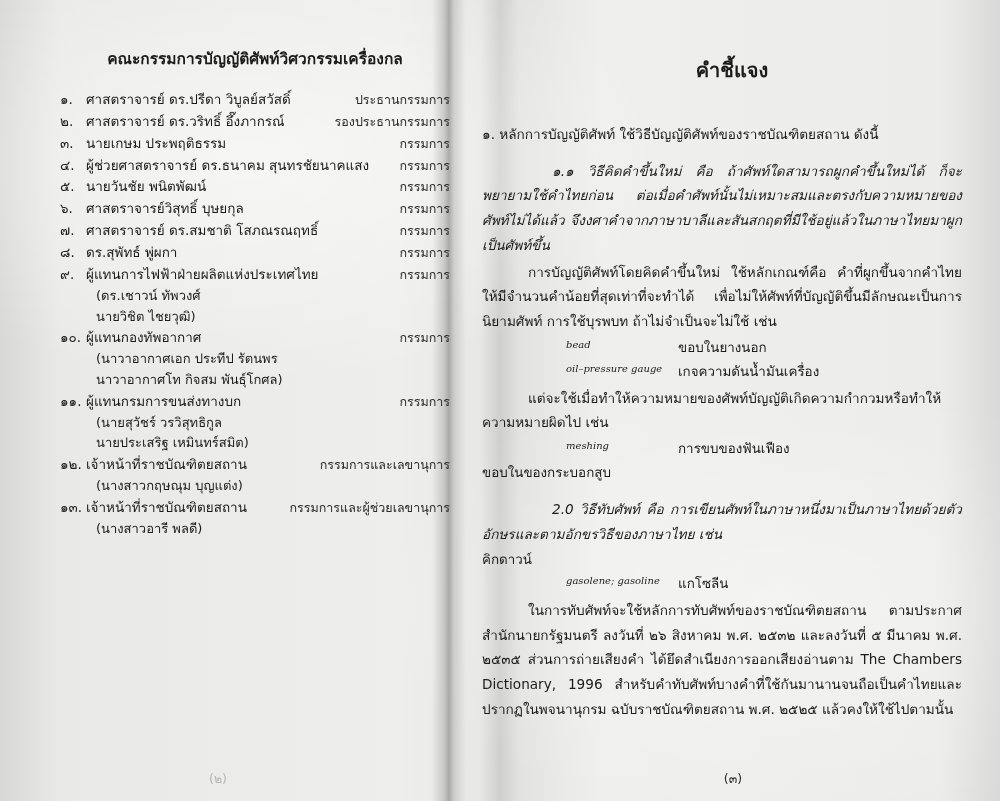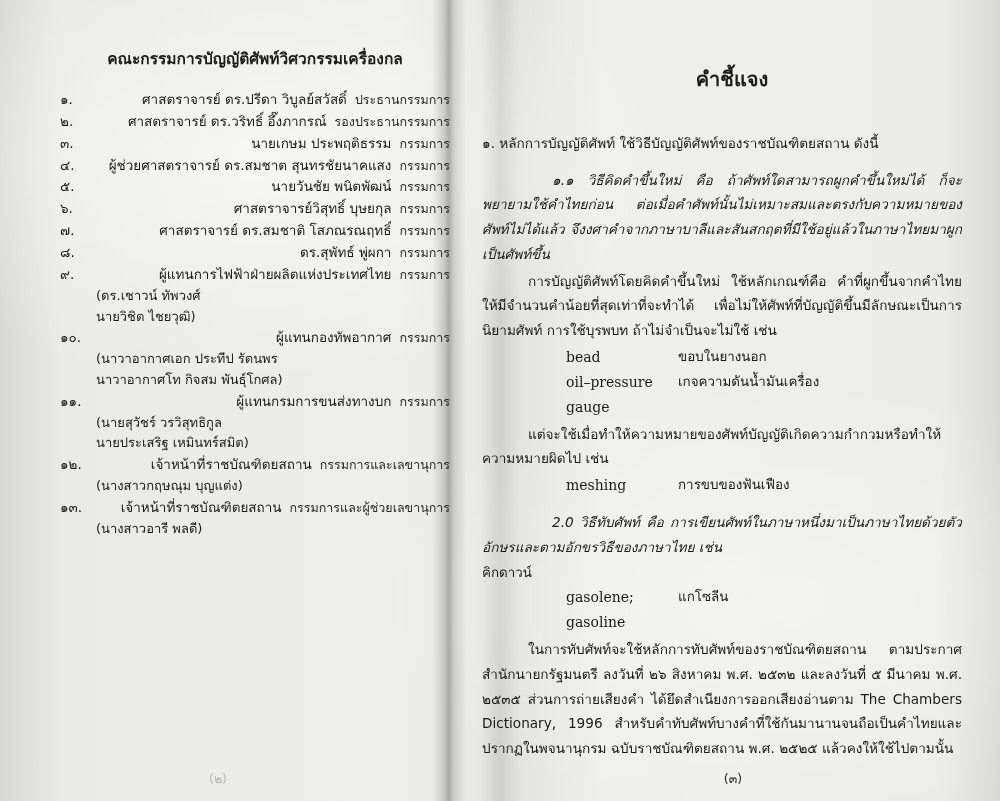--- a/index.html
+++ b/index.html
@@ -33,21 +33,21 @@
     width: 34px;
     background: linear-gradient(90deg, rgba(140,140,138,0.0) 0%, rgba(120,120,118,0.30) 35%, rgba(90,90,88,0.45) 50%, rgba(130,130,128,0.28) 65%, rgba(150,150,148,0.0) 100%);
     pointer-events: none;
   }
   .leaf {
     position: absolute;
     top: 0;
     bottom: 0;
   }
   .leaf.left { left: 0; width: 436px; }
-  .leaf.right { left: 466px; width: 534px; margin-top: 9px; }
+  .leaf.right { left: 466px; width: 534px; }
 
   
   .left-inner {
     position: absolute;
     left: 60px;
     top: 46px;
     width: 390px;
   }
   .committee-title {
     font-size: 15.5px;
@@ -64,21 +64,20 @@
     white-space: nowrap;
   }
   .member-num {
     width: 26px;
     flex: 0 0 26px;
     text-align: left;
   }
   .member-name {
     flex: 1 1 auto;
     overflow: hidden;
-    text-align: right;
   }
   .member-role {
     flex: 0 0 auto;
     text-align: left;
     font-size: 12.5px;
     color: #2a2a2a;
     padding-left: 8px;
   }
   .member-sub {
     font-size: 13px;
@@ -130,21 +129,22 @@
   .term-row {
     display: flex;
     font-size: 13.4px;
     line-height: 1.78;
   }
   .term-en {
     flex: 0 0 196px;
     padding-left: 84px;
     box-sizing: border-box;
     font-family: "DejaVu Serif", "Liberation Serif", serif;
-    font-size: 14px;
+    font-size: 10px;
+    font-style: italic;
   }
   .term-th {
     flex: 1 1 auto;
     font-size: 13.4px;
   }
 </style>
 </head>
 <body>
 
 <div class="page">
@@ -165,21 +165,21 @@
             <span class="member-name">ศาสตราจารย์ ดร.วริทธิ์  อึ๊งภากรณ์</span>
             <span class="member-role">รองประธานกรรมการ</span>
           </div>
           <div class="member-row">
             <span class="member-num">๓.</span>
             <span class="member-name">นายเกษม  ประพฤติธรรม</span>
             <span class="member-role">กรรมการ</span>
           </div>
           <div class="member-row">
             <span class="member-num">๔.</span>
-            <span class="member-name">ผู้ช่วยศาสตราจารย์ ดร.สมชาต  สุนทรชัยนาคแสง</span>
+            <span class="member-name">ผู้ช่วยศาสตราจารย์ ดร.ธนาคม  สุนทรชัยนาคแสง</span>
             <span class="member-role">กรรมการ</span>
           </div>
           <div class="member-row">
             <span class="member-num">๕.</span>
             <span class="member-name">นายวันชัย  พนิตพัฒน์</span>
             <span class="member-role">กรรมการ</span>
           </div>
           <div class="member-row">
             <span class="member-num">๖.</span>
             <span class="member-name">ศาสตราจารย์วิสุทธิ์  บุษยกุล</span>
@@ -251,20 +251,21 @@
               <span class="term-th">เกจความดันน้ำมันเครื่อง</span>
             </div>
           </div>
           <p class="para indent-2">แต่จะใช้เมื่อทำให้ความหมายของศัพท์บัญญัติเกิดความกำกวมหรือทำให้ความหมายผิดไป เช่น</p>
           <div class="term-list">
             <div class="term-row">
               <span class="term-en">meshing</span>
               <span class="term-th">การขบของฟันเฟือง</span>
             </div>
             <div class="term-row">
+              <span class="term-th">ขอบในของกระบอกสูบ</span>
             </div>
           </div>
           <div class="spacer-10"></div>
           <p class="para indent-3">2.0  วิธีทับศัพท์ คือ การเขียนศัพท์ในภาษาหนึ่งมาเป็นภาษาไทยด้วยตัวอักษรและตามอักขรวิธีของภาษาไทย เช่น</p>
           <div class="term-list">
             <div class="term-row">
               <span class="term-th">คิกดาวน์</span>
             </div>
             <div class="term-row">
               <span class="term-en">gasolene; gasoline</span>

